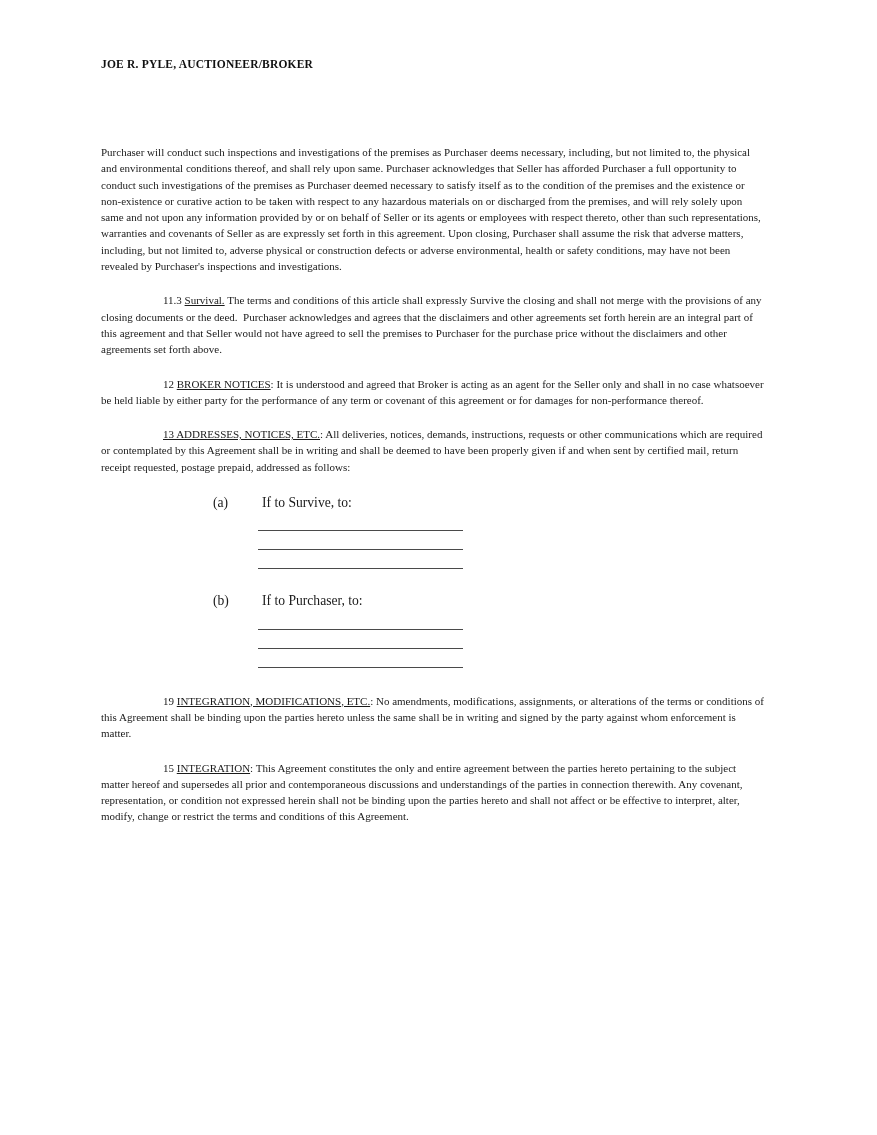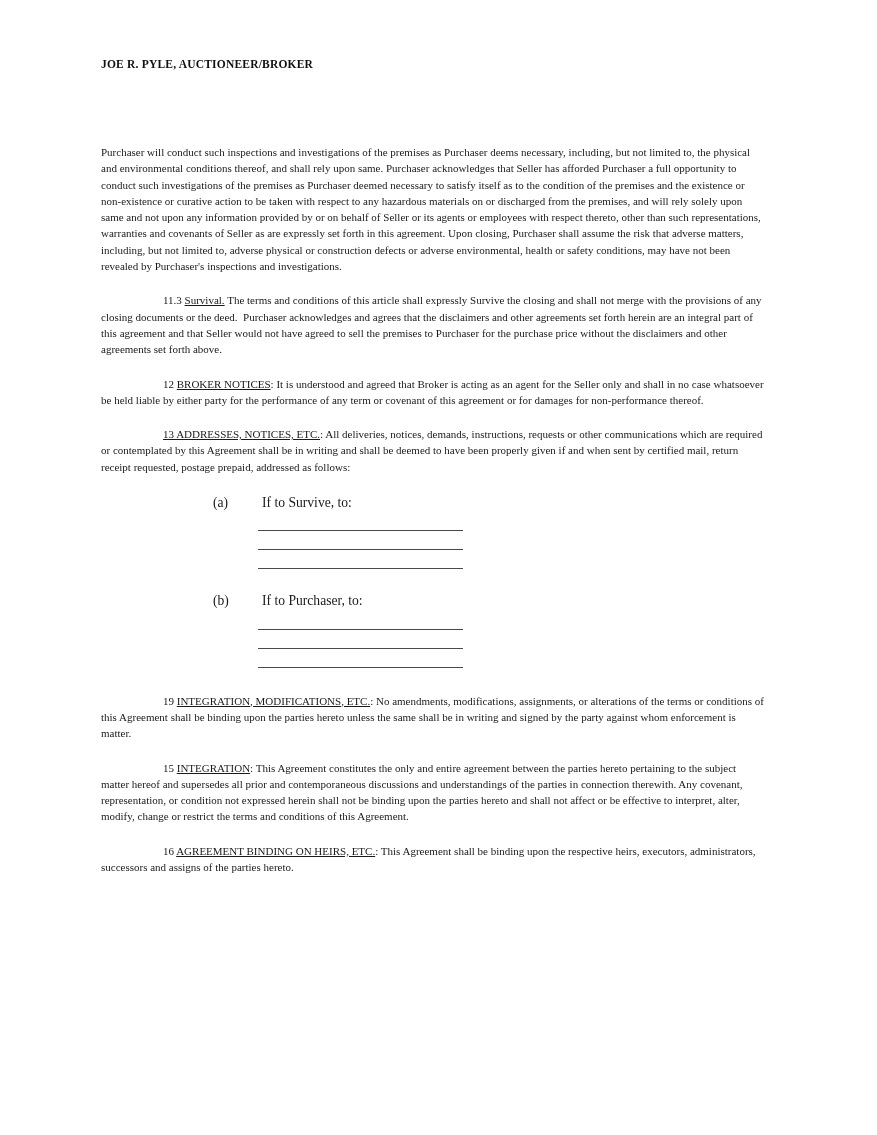--- a/index.html
+++ b/index.html
@@ -95,20 +95,19 @@
   <div class="blank-lines">
     <div class="blank-line"></div>
     <div class="blank-line"></div>
     <div class="blank-line"></div>
   </div>
 
   <p class="section" style="margin-top:25px"><span>19 </span><span class="u">INTEGRATION, MODIFICATIONS, ETC.</span><span>: </span><span>No amendments, modifications, assignments, or alterations of the terms or conditions of this Agreement shall be binding upon the parties hereto unless the same shall be in writing and signed by the party against whom enforcement is matter.</span></p>
 
   <p class="section"><span>15 </span><span class="u">INTEGRATION</span><span>: </span><span>This Agreement constitutes the only and entire agreement between the parties hereto pertaining to the subject matter hereof and supersedes all prior and contemporaneous discussions and understandings of the parties in connection therewith. Any covenant, representation, or condition not expressed herein shall not be binding upon the parties hereto and shall not affect or be effective to interpret, alter, modify, change or restrict the terms and conditions of this Agreement.</span></p>
 
-  <p class="section"><span>16 </span><span class="u">AGREEMENT BINDING ON HEIRS, ETC.</span><span>: </span><span>This Agreement shall be binding upon the respective heirs, executors, administrators, successors and assigns of the parties hereto.</span></p>
 
   <div class="footer">
     <span class="footer-item seller"><span>Seller Initials</span><span class="init-line"></span></span>
     <span class="footer-item purchaser"><span>Purchaser Survive</span><span class="init-line"></span></span>
   </div>
 
 </div>
 
 </body></html>

